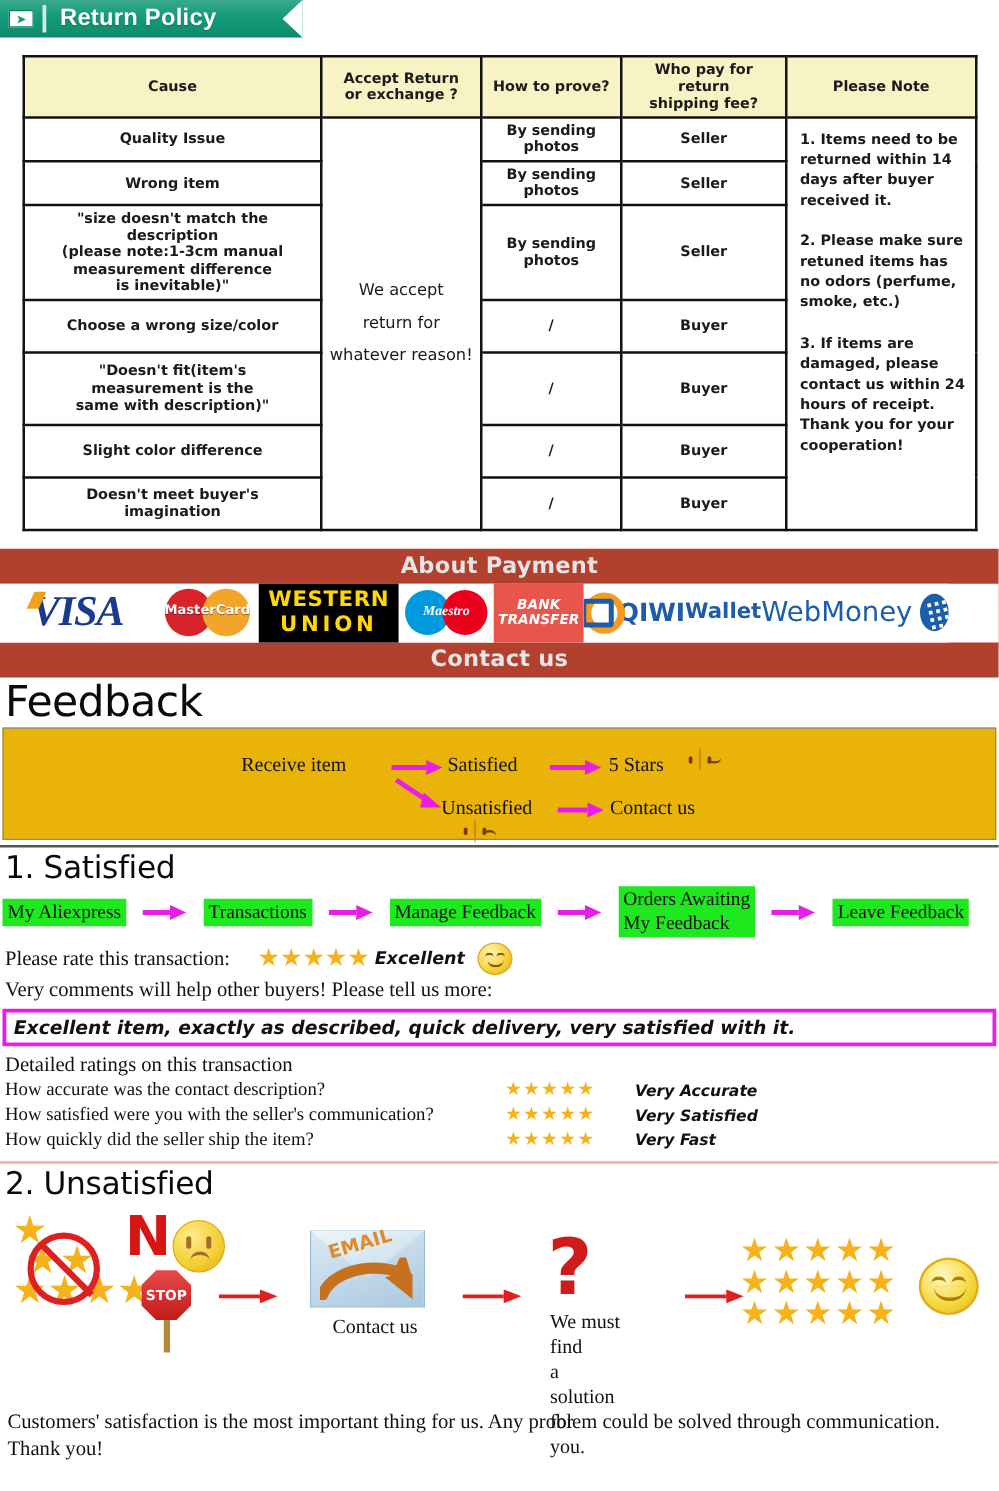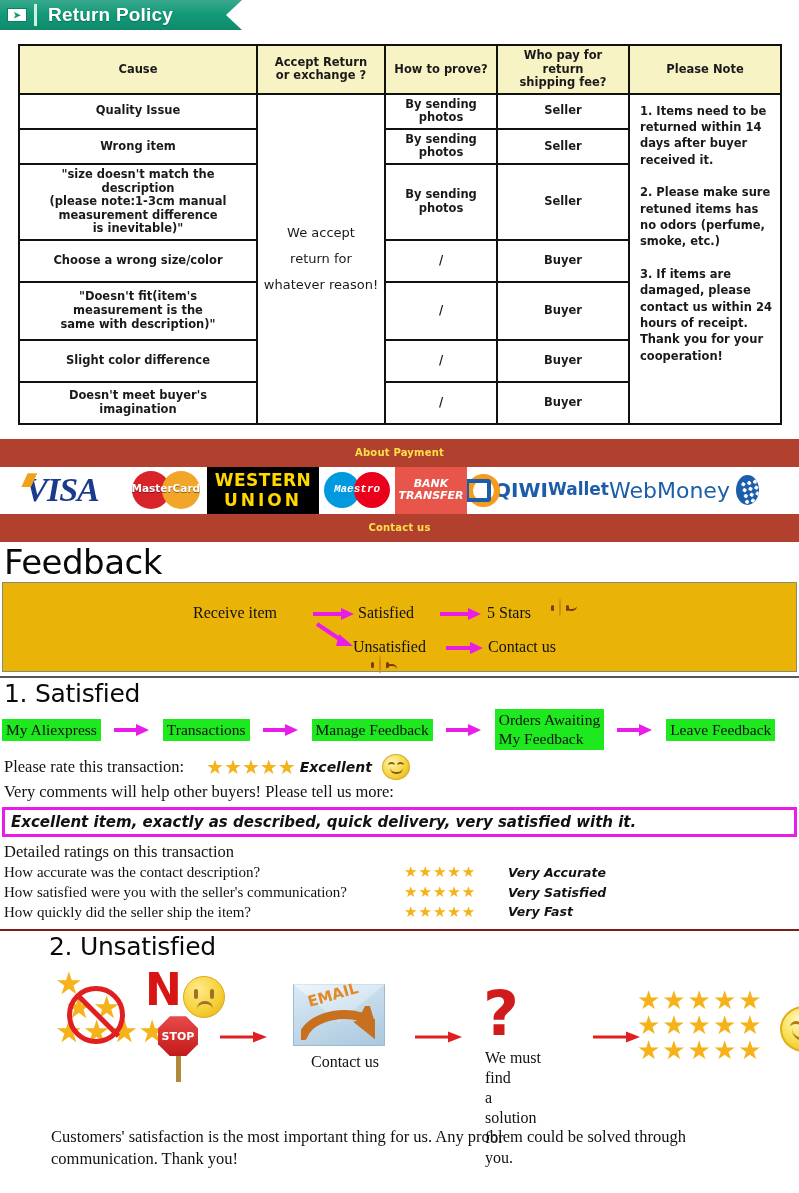--- a/index.html
+++ b/index.html
@@ -97,21 +97,21 @@
   .col2{width:128px;}
   .col3{width:112px;}
   .col4{width:132px;}
   .col5{width:152px;}
 
   
   .pay-section{ background:#b1402f; }
   .pay-bar{
     height:28px;
     display:flex;align-items:center;justify-content:center;
-    color:#fde047;font-size:10px;font-weight:bold;
+    color:#e5e5e5;font-size:18px;font-weight:bold;
     font-family:"DejaVu Sans", sans-serif;
     letter-spacing:.2px;
     border-radius:13px;
   }
   .logos{
     background:#ffffff;
     height:47px;
     display:flex;align-items:stretch;
   }
   .logo{
@@ -150,21 +150,21 @@
   .lg-wu .l1{font-size:17px;}
   .lg-wu .l2{font-size:17px;margin-top:3px;letter-spacing:3px;}
   .lg-maestro{ width:76px; }
   .ms-circ{position:relative;width:66px;height:36px;}
   .ms-c1,.ms-c2{position:absolute;top:0;width:36px;height:36px;border-radius:50%;}
   .ms-c1{left:0;background:#0099df;}
   .ms-c2{right:0;background:#eb001b;}
   .ms-label{
     position:absolute;left:0;right:0;top:11px;text-align:center;
     color:#fff;font-size:11px;font-weight:bold;font-style:italic;
-    font-family:Liberation Mono, monospace;z-index:3;
+    font-family:Liberation Serif, serif;z-index:3;
   }
   .lg-bank{ width:72px; background:#e8554a; flex-direction:column; }
   .lg-bank .l1,.lg-bank .l2{
     color:#ffffff;font-weight:bold;font-style:italic;
     font-family:"DejaVu Sans", sans-serif;font-size:11px;line-height:1.15;
   }
   .lg-qiwi{ width:142px; gap:3px; }
   .qiwi-mark{
     width:48px;height:33px;position:relative;
   }
@@ -278,21 +278,21 @@
     font-style:italic;font-weight:bold;font-size:15px;color:#111;
     white-space:nowrap;
   }
   .detail-block{ padding:4px 2px 0 4px; }
   .drow{ display:flex; align-items:center; font-family:"Liberation Serif", serif; font-size:15px; color:#111; line-height:1.32;}
   .drow .q{ width:400px; }
   .drow .st{ color:#f5b21b; font-size:15px; letter-spacing:1px; width:104px;}
   .drow .v{ font-family:"DejaVu Sans", sans-serif;font-style:italic;font-weight:bold;font-size:12.5px;color:#111;}
 
   
-  .unsat-sect{ border-top:2px solid #7f1d1d; margin-top:6px;padding-left:45px; }
+  .unsat-sect{ border-top:2px solid #fca5a5; margin-top:6px; }
   .unsat-flow{
     position:relative; height:160px; margin-top:2px;
   }
   .uitem{ position:absolute; }
   .ulabel{
     font-family:"Liberation Serif", serif;font-size:16px;color:#111;
     position:absolute; line-height:1.25;
   }
   .red-arrow svg{display:block;}
   .star-y{ color:#f5b21b; }

